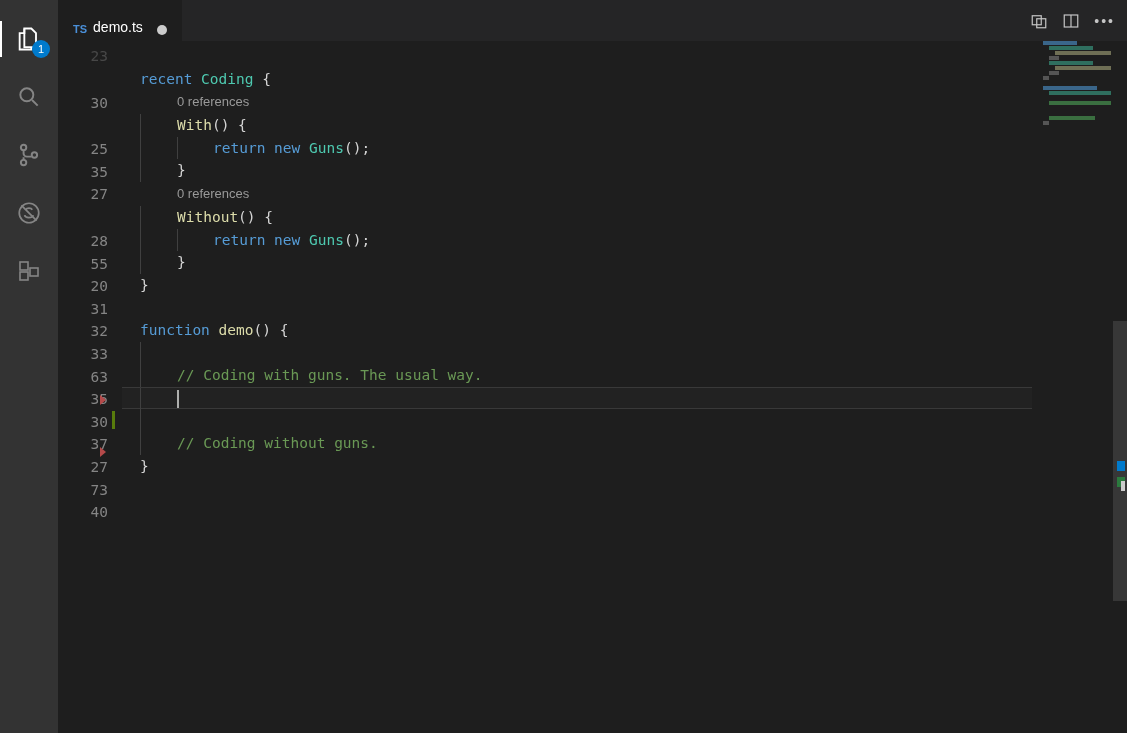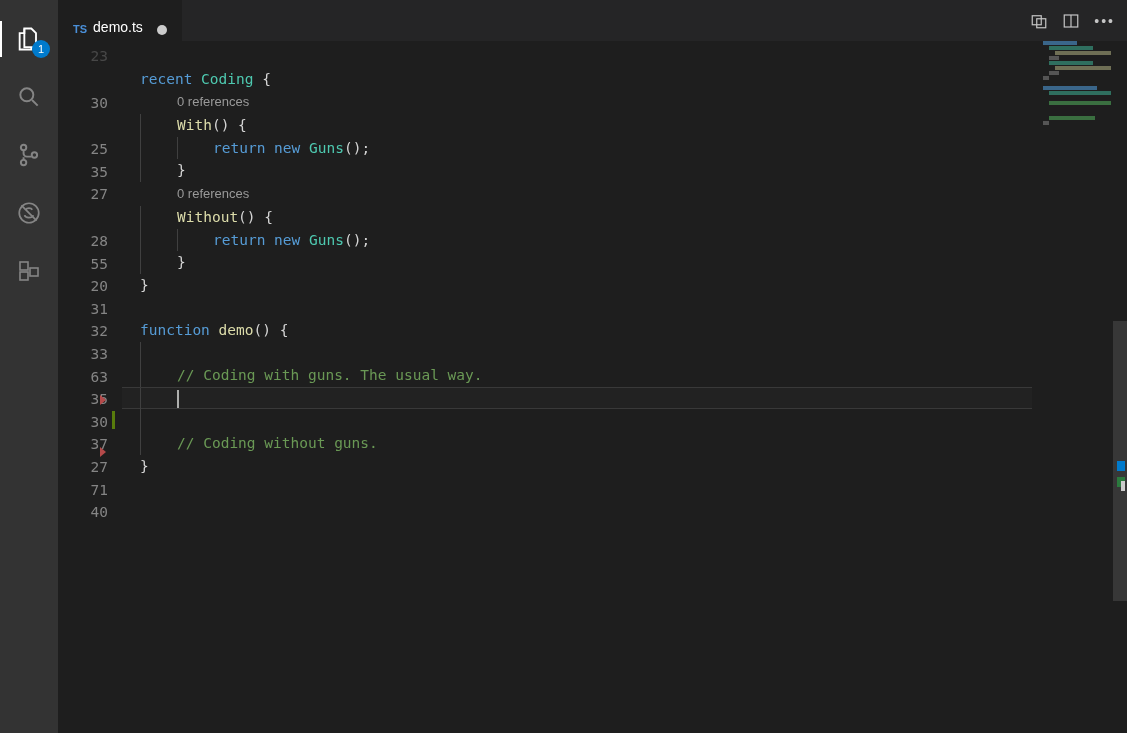--- a/index.html
+++ b/index.html
@@ -287,21 +287,21 @@
       <div class="line-num">55</div>
       <div class="line-num">20</div>
       <div class="line-num">31</div>
       <div class="line-num">32</div>
       <div class="line-num">33</div>
       <div class="line-num">63</div>
       <div class="line-num">35</div>
       <div class="line-num">30</div>
       <div class="line-num">37</div>
       <div class="line-num">27</div>
-      <div class="line-num">71</div>
+      <div class="line-num">73</div>
       <div class="line-num">40</div>
     </div>
 
     <div class="code-col">
       <div class="code-row"></div>
 
 
       <div class="code-row" style="padding-left:18px"><span class="tk-keyword">recent</span><span class="tk-type"> Coding</span><span class="tk-plain"> {</span></div>
 
       <div class="codelens-row" style="padding-left:55px"><span class="indent-guide" style="left:18px"></span><span>0 references</span></div>

